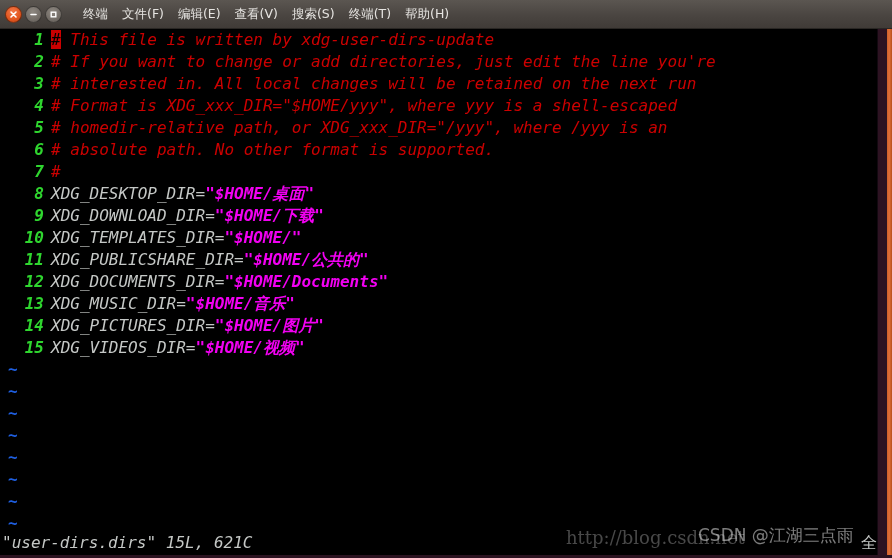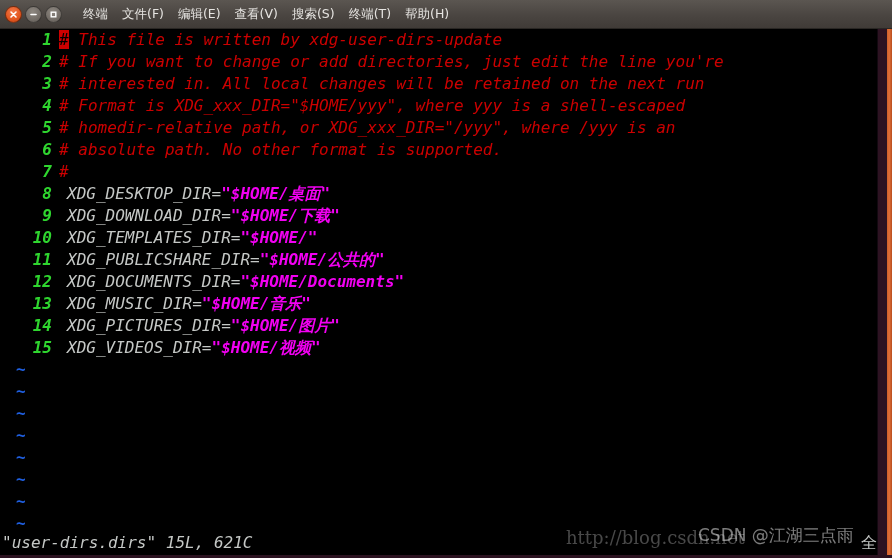--- a/index.html
+++ b/index.html
@@ -78,21 +78,21 @@
     left: 0;
     width: 892px;
     height: 529px;
     background: #000000;
     overflow: hidden;
   }
 
   #termtext {
     position: absolute;
     top: 0;
-    left: 16px;
+    left: 8px;
     right: 0;
     font-family: "DejaVu Sans Mono", monospace;
     font-size: 16px;
     line-height: 22px;
     white-space: pre;
     letter-spacing: 0px;
   }
 
   .row { height: 22px; display: block; white-space: pre; }
 
@@ -100,21 +100,21 @@
     display: inline-block;
     width: 36px;
     text-align: right;
     color: #2fd62f;
     font-style: italic;
     font-weight: bold;
   }
   .gap { display:inline-block; width: 7px; }
 
   .comment { color: #cc0000; font-style: italic; }
-  .varname { color: #c5c8c6; font-style: italic; margin-left: 8px; }
+  .varname { color: #c5c8c6; font-style: italic; }
   .strval  { color: #f200f2; font-style: italic; font-weight: bold; }
   .tilde   { color: #1f5fe0; font-weight: bold; }
 
   .cursor {
     background: #cc0000;
     color: #000000;
     font-style: italic;
   }
 
   

